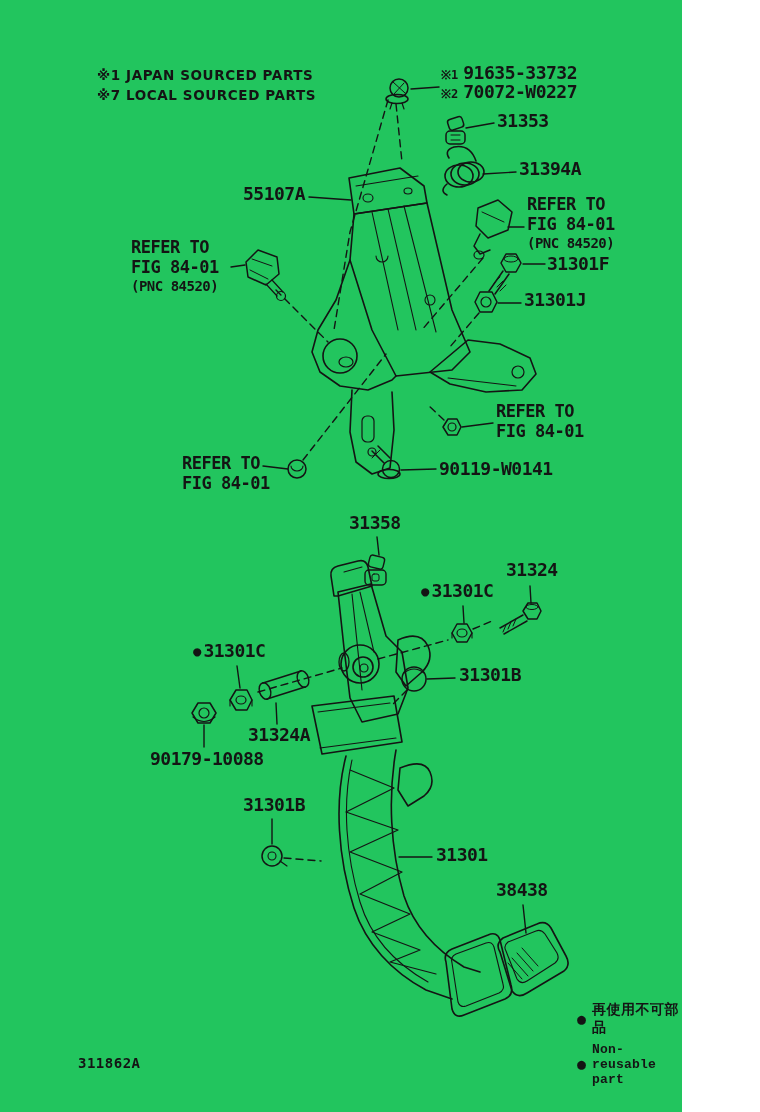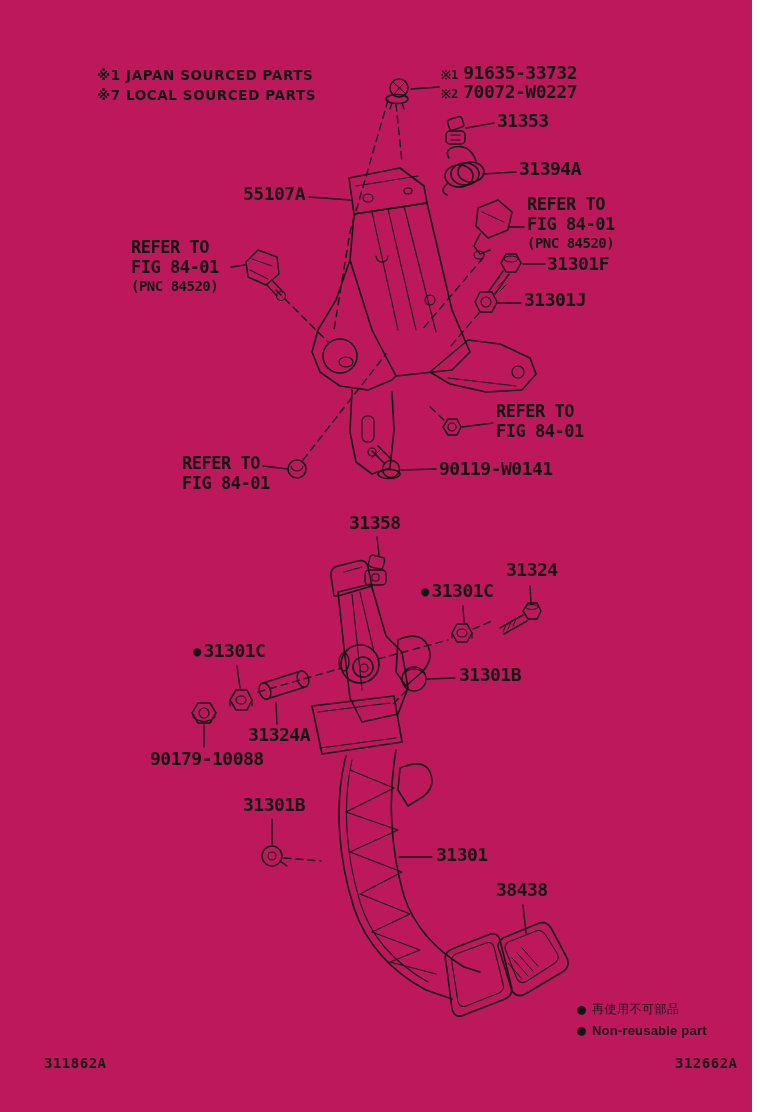--- a/index.html
+++ b/index.html
@@ -1,33 +1,33 @@
 <!DOCTYPE html>
 <html><head>
 <meta charset="utf-8">
 <style>
   html,body{margin:0;padding:0;background:#fff;}
-  .stage{position:relative;width:752px;height:1112px;background:#be185d;overflow:hidden;
+  .stage{position:relative;width:682px;height:1112px;background:#22c55e;overflow:hidden;
          font-family:"DejaVu Sans Mono",monospace;color:#141414;}
   .art{position:absolute;left:0;top:0;}
   .lbl{position:absolute;font-weight:bold;white-space:nowrap;line-height:1.05;}
   .num{font-size:18px;letter-spacing:-0.5px;}
   .row{display:flex;align-items:baseline;}
   .pre{font-size:12px;margin-right:5px;letter-spacing:0;}
   .ref{font-size:17px;letter-spacing:-0.5px;line-height:20px;}
   .pnc{font-size:14px;letter-spacing:-0.5px;line-height:18px;}
   .note{font-family:"DejaVu Sans",sans-serif;font-weight:bold;font-size:13.5px;letter-spacing:0.6px;}
   .dot{font-size:14px;margin-right:2px;line-height:1;}
   .withdot{display:flex;align-items:center;}
   .legend{position:absolute;left:577px;top:1001px;}
   .legend .lrow{display:flex;align-items:center;margin-bottom:5px;}
   .legend .ldot{font-size:15px;margin-right:6px;line-height:1;}
-  .legend .jp{font-family:"DejaVu Sans",sans-serif;font-weight:normal;font-size:12px;letter-spacing:0.5px;}
-  .legend .en{font-family:Liberation Sans, sans-serif;font-weight:bold;font-size:13px;letter-spacing:0.2px;}
-  .code{font-size:14px;font-weight:bold;letter-spacing:0.5px;}
+  .legend .jp{font-family:"DejaVu Sans",sans-serif;font-weight:bold;font-size:14px;letter-spacing:0.5px;}
+  .legend .en{font-family:Liberation Mono, monospace;font-weight:bold;font-size:13px;letter-spacing:0.2px;}
+  .code{font-size:14px;font-weight:bold;letter-spacing:0.5px;margin-left:34px;}
 </style>
 </head>
 <body>
 
 <div class="stage">
 
   <svg class="art" width="760" height="1112" viewBox="0 0 760 1112">
     <g fill="none" stroke="#141414" stroke-linecap="round" stroke-linejoin="round">
 
       <g stroke-width="1.6">

